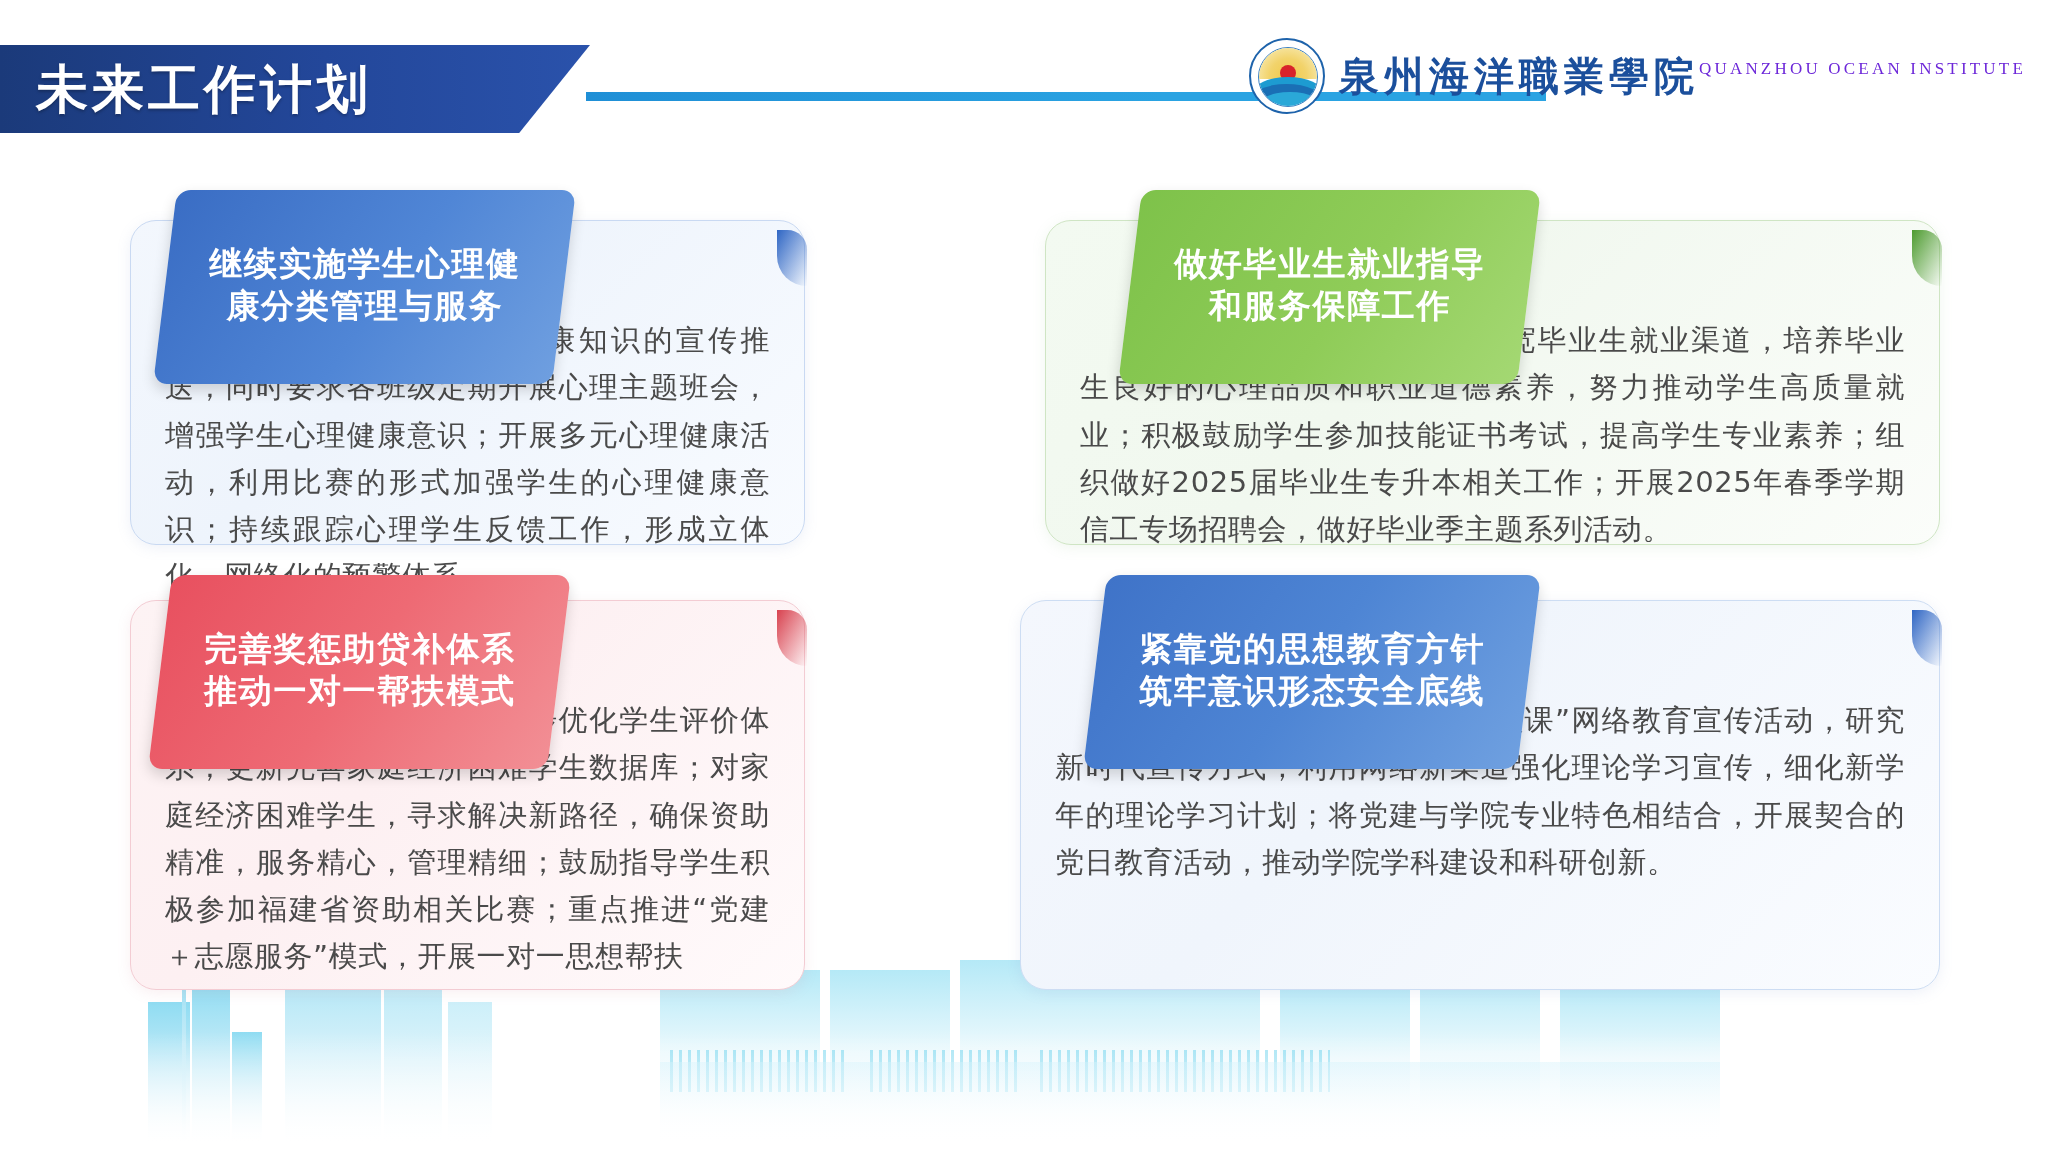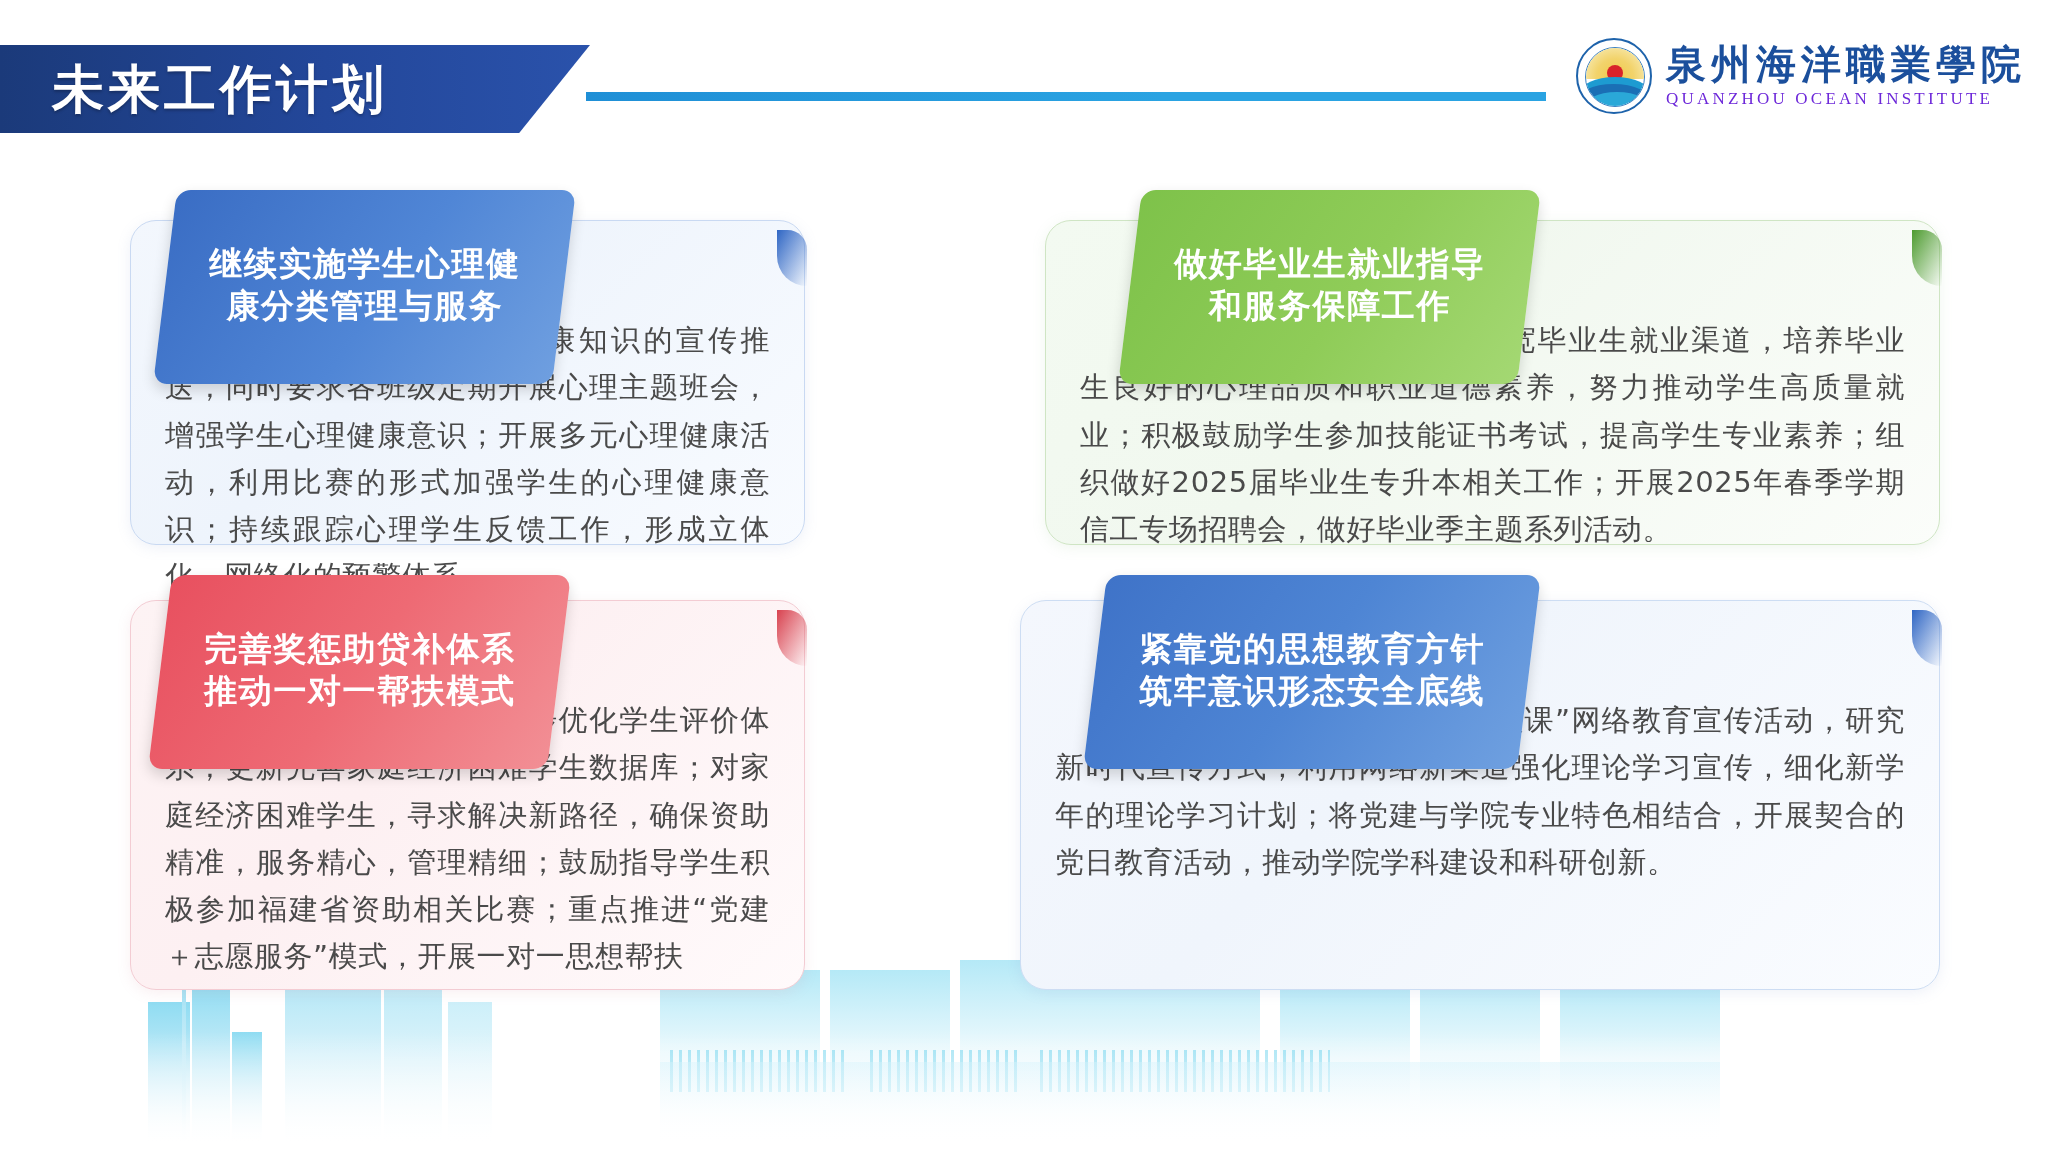--- a/index.html
+++ b/index.html
@@ -40,21 +40,21 @@
   
   #header{position:absolute;left:0;top:0;width:2048px;height:150px;z-index:3;}
 
   .title-banner{
     position:absolute;left:0;top:45px;height:88px;width:590px;
     background:linear-gradient(to right,#1b3a7a 0%,#23479a 55%,#2a52ab 100%);
     clip-path:polygon(0 0,100% 0,88% 100%,0 100%);
     display:flex;align-items:center;
   }
   .title-banner .title-text{
-    margin-left:52px;color:#ffffff;font-size:52px;font-weight:bold;
+    margin-left:36px;color:#ffffff;font-size:52px;font-weight:bold;
     letter-spacing:4px;line-height:1;
     text-shadow:0 2px 3px rgba(0,0,0,.25);
     font-family:"DejaVu Sans","Liberation Sans",sans-serif;
   }
   .title-rule{
     position:absolute;left:586px;top:92px;width:960px;height:9px;
     background:linear-gradient(to right,#1f8fd6 0%,#2aa3e2 60%,#2aa3e2 100%);
   }
 
   
@@ -69,21 +69,21 @@
   .logo-mark .lm-inner{
     position:absolute;left:7px;top:7px;width:58px;height:58px;border-radius:50%;
     border:1px solid #3a7fc0;overflow:hidden;background:#fff;
   }
   .logo-mark .lm-sky{position:absolute;left:0;top:0;width:100%;height:54%;
     background:radial-gradient(circle at 50% 95%,#f0c94a 0%,#f2d36b 45%,#f7e7a8 80%,#ffffff 100%);}
   .logo-mark .lm-sun{position:absolute;left:50%;top:30%;width:16px;height:16px;margin-left:-8px;border-radius:50%;background:#d8232a;}
   .logo-mark .lm-wave1{position:absolute;left:-6px;top:50%;width:120%;height:16px;border-radius:50%/100% 100% 0 0;background:#1d9bd1;}
   .logo-mark .lm-wave2{position:absolute;left:-10px;top:62%;width:130%;height:18px;border-radius:50%/100% 100% 0 0;background:#1a6fb5;}
   .logo-mark .lm-wave3{position:absolute;left:-4px;top:76%;width:120%;height:18px;border-radius:50%/100% 100% 0 0;background:#2aa8d8;}
-  .logo-text{display:flex;flex-direction:column;justify-content:center;}
+  .logo-text{display:flex;flex-direction:row;justify-content:center;}
   .logo-cn{
     color:#1b4f9c;font-size:40px;font-weight:bold;letter-spacing:5px;line-height:1.05;
     font-family:"DejaVu Serif","Liberation Serif",serif;
   }
   .logo-en{
     color:#6d28d9;font-size:17px;letter-spacing:3.2px;margin-top:4px;
     font-family:"Liberation Serif","DejaVu Serif",serif;
   }
 
   

